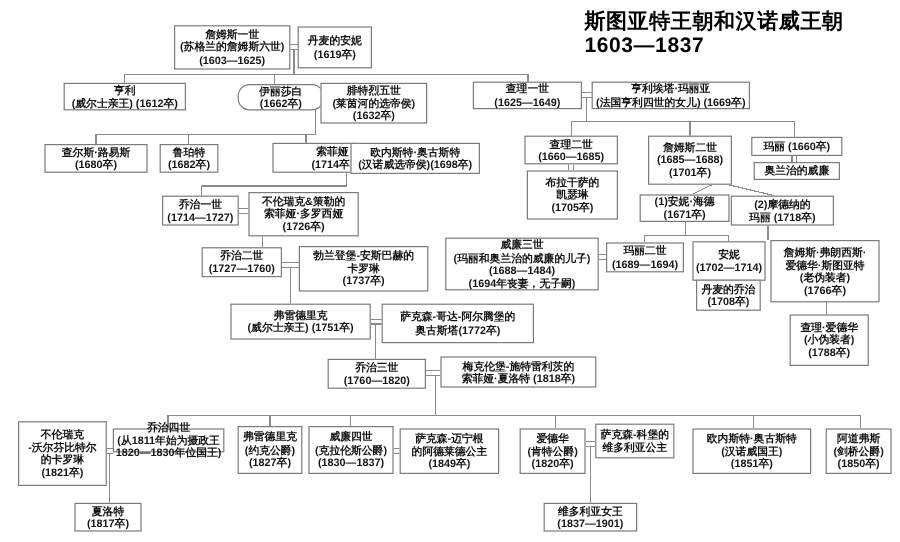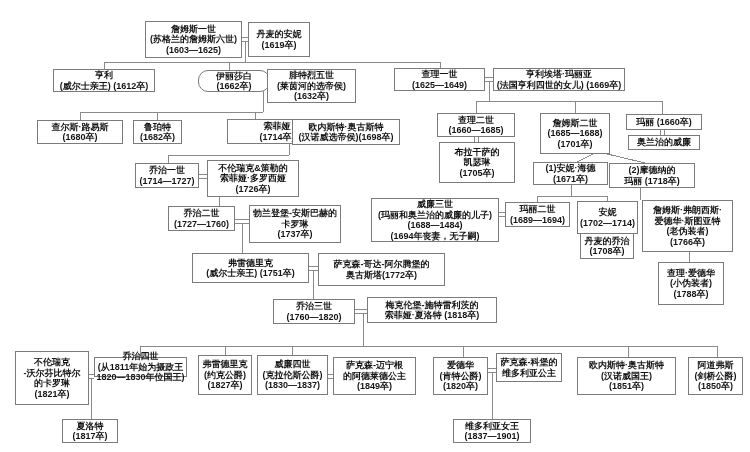--- a/index.html
+++ b/index.html
@@ -88,20 +88,24 @@
       <line x1="309" y1="270" x2="318" y2="270" stroke="#8a8a8a" stroke-width="1"></line>
       <line x1="355" y1="309" x2="367" y2="309" stroke="#8a8a8a" stroke-width="1"></line>
       <line x1="355" y1="313" x2="367" y2="313" stroke="#8a8a8a" stroke-width="1"></line>
       <line x1="89" y1="374" x2="94" y2="374" stroke="#8a8a8a" stroke-width="1"></line>
       <line x1="89" y1="378" x2="94" y2="378" stroke="#8a8a8a" stroke-width="1"></line>
       <line x1="328" y1="374" x2="333" y2="374" stroke="#8a8a8a" stroke-width="1"></line>
       <line x1="328" y1="378" x2="333" y2="378" stroke="#8a8a8a" stroke-width="1"></line>
       <line x1="488" y1="368" x2="496" y2="368" stroke="#8a8a8a" stroke-width="1"></line>
       <line x1="488" y1="372" x2="496" y2="372" stroke="#8a8a8a" stroke-width="1"></line>
     </svg>
+  <div id="chart-title">
+    <div>斯图亚特王朝和汉诺威王朝</div>
+    <div>1603—1837</div>
+  </div>
   <div id="nodes">
       <div class="node" style="left: 145px; top: 21px; width: 97px; height: 37px; border-color: rgb(123, 123, 123); color: rgb(20, 20, 20);">
         <div>詹姆斯一世</div>
         <div>(苏格兰的詹姆斯六世)</div>
         <div>(1603—1625)</div>
       </div>
       <div class="node" style="left: 248px; top: 22px; width: 62px; height: 35px; border-color: rgb(123, 123, 123); color: rgb(20, 20, 20);">
         <div>丹麦的安妮</div>
         <div>(1619卒)</div>
       </div>
@@ -176,21 +180,21 @@
         <div>(1671卒)</div>
       </div>
       <div class="node" style="left: 609px; top: 163px; width: 86px; height: 25px; border-color: rgb(123, 123, 123); color: rgb(20, 20, 20);">
         <div>(2)摩德纳的</div>
         <div>玛丽 (1718卒)</div>
       </div>
       <div class="node" style="left: 168px; top: 206px; width: 67px; height: 25px; border-color: rgb(123, 123, 123); color: rgb(20, 20, 20);">
         <div>乔治二世</div>
         <div>(1727—1760)</div>
       </div>
-      <div class="node" style="left: 249px; top: 205px; width: 92px; height: 38px; border-color: rgb(123, 123, 123); color: rgb(20, 20, 20);">
+      <div class="node" style="left: 249px; top: 205px; width: 108px; height: 38px; border-color: rgb(123, 123, 123); color: rgb(20, 20, 20);">
         <div>勃兰登堡-安斯巴赫的</div>
         <div>卡罗琳</div>
         <div>(1737卒)</div>
       </div>
       <div class="node" style="left: 371px; top: 198px; width: 128px; height: 44px; border-color: rgb(123, 123, 123); color: rgb(20, 20, 20);">
         <div>威廉三世</div>
         <div>(玛丽和奥兰治的威廉的儿子)</div>
         <div>(1688—1484)</div>
         <div>(1694年丧妻，无子嗣)</div>
       </div>

